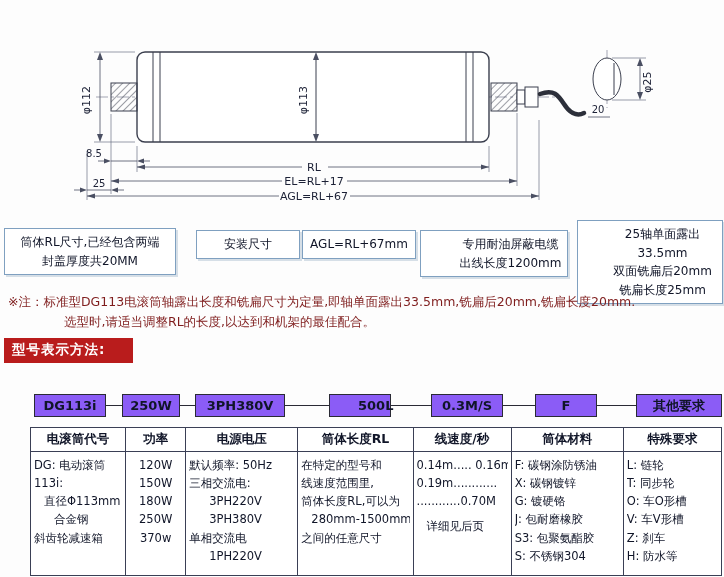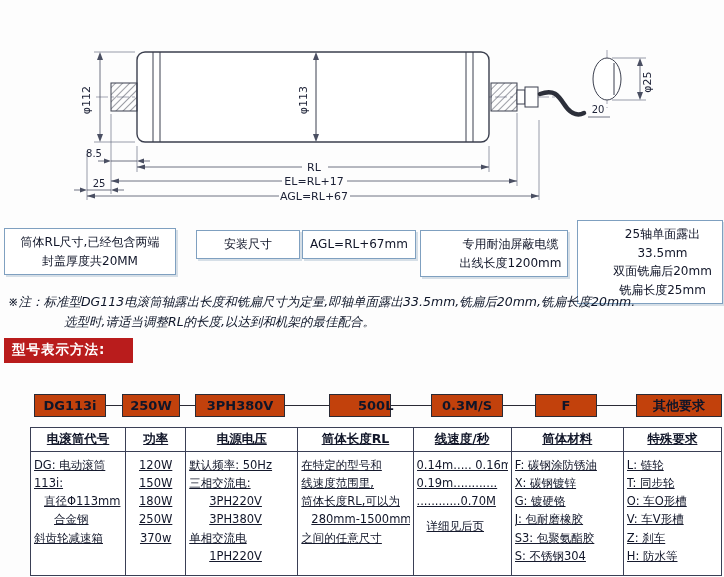--- a/index.html
+++ b/index.html
@@ -36,51 +36,51 @@
     text-align:center; font-size:12px; line-height:1.55; padding:4px 3px;
     color:#101528;
   }
   .callout-1 { left:4px;  top:12px; width:172px; }
   .callout-2 { left:196px; top:14px; width:104px; }
   .callout-3 { left:302px; top:14px; width:114px; }
   .callout-4 { left:420px; top:14px; width:148px;padding-left:36px; }
   .callout-5 { left:577px; top:4px;  width:146px;padding-left:28px; }
 
   
-  .notes { position:absolute; top:292px; left:8px; width:712px; font-size:12.5px; line-height:1.6; color:#0f172a;font-style:italic; }
+  .notes { position:absolute; top:292px; left:8px; width:712px; font-size:12.5px; line-height:1.6; color:#7f1d1d; }
   .notes .note-line-2 { margin-left:56px; }
 
   
   .section-title {
     position:absolute; top:338px; left:4px;
     background:#b91c1c; color:#ffffff;
     font-size:13.5px; font-weight:bold;
     padding:3px 28px 4px 8px; letter-spacing:1px;
   }
 
   
   .model-row { position:absolute; top:394px; left:0; width:724px; height:24px; }
   .model-line { position:absolute; top:11px; left:42px; right:48px; border-top:1px solid #2a2a35; }
   .model-box {
-    position:absolute; top:0; height:23px; background:#c2410c;
+    position:absolute; top:0; height:23px; background:#8b5cf6;
     border:1px solid #2a2a35; text-align:center;
     font-size:13px; font-weight:bold; line-height:21px; color:#101528;
   }
   .mb-0 { left:34px;  width:72px; }
   .mb-1 { left:122px; width:58px; }
   .mb-2 { left:195px; width:90px; }
   .mb-3 { left:329px; width:62px;padding-left:28px; }
   .mb-4 { left:431px; width:72px; }
   .mb-5 { left:535px; width:62px; }
   .mb-6 { left:636px; width:86px; }
 
   
   .spec-table {
     position:absolute; top:427px; left:30px; width:692px;
-    border-collapse:collapse; table-layout:fixed; background:#ffffff;text-decoration:underline;
+    border-collapse:collapse; table-layout:fixed; background:#ffffff;
   }
   .spec-table th, .spec-table td { border:1px solid #3a3f55; }
   .spec-table th {
     font-size:12.5px; font-weight:bold; padding:3px 0; text-align:center;
     color:#101528;
   }
   .spec-table td {
     vertical-align:top; font-size:11.5px; line-height:1.58;
     padding:4px 3px; color:#101528; height:124px;
   }

